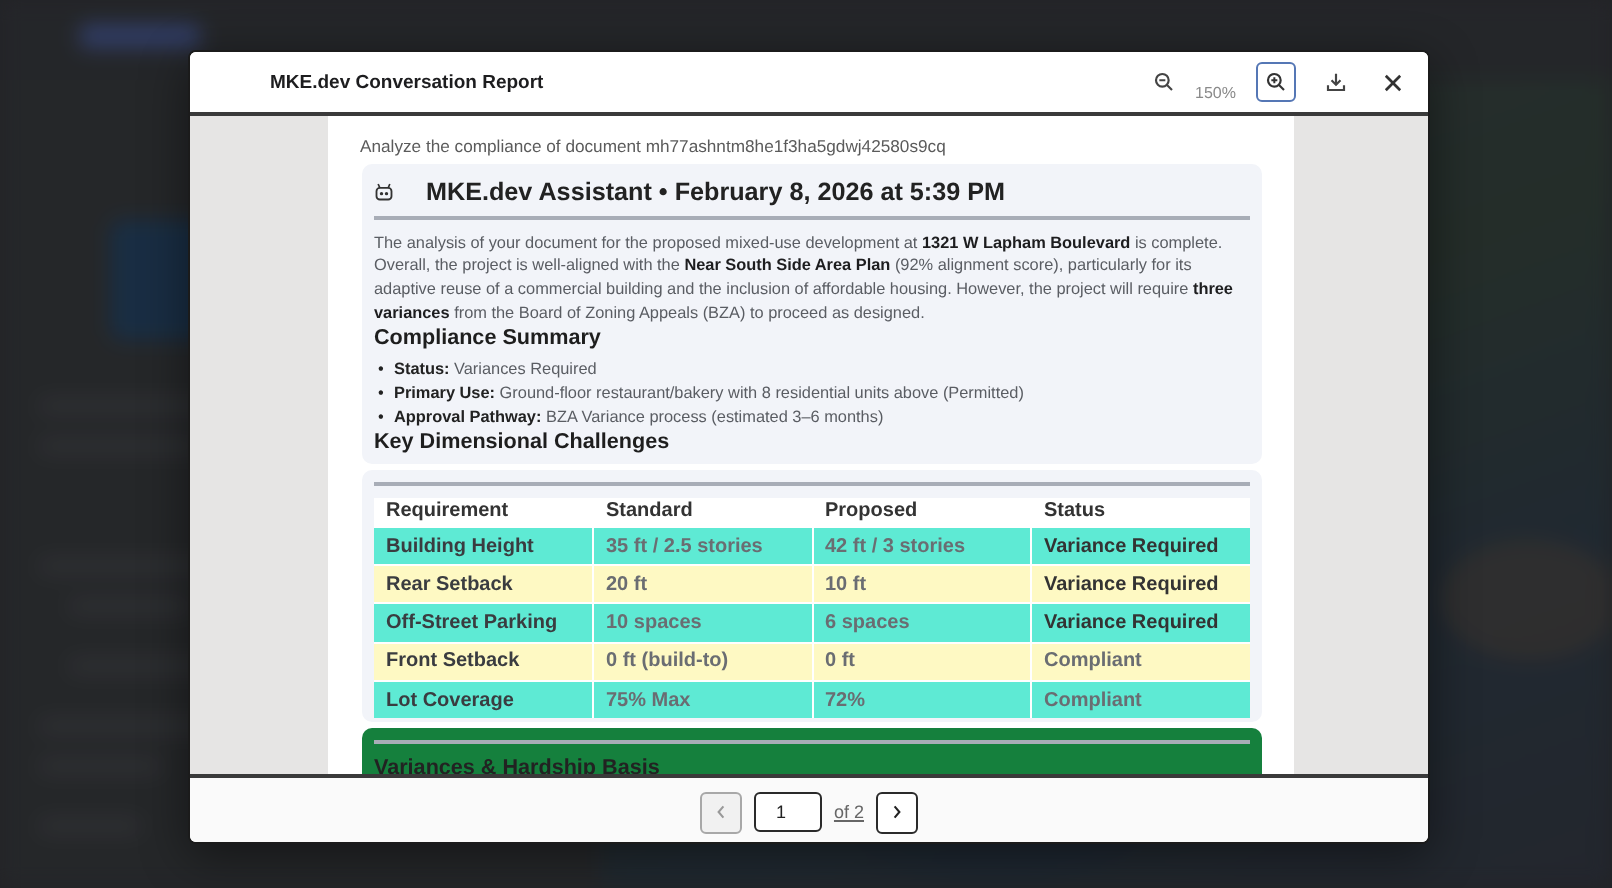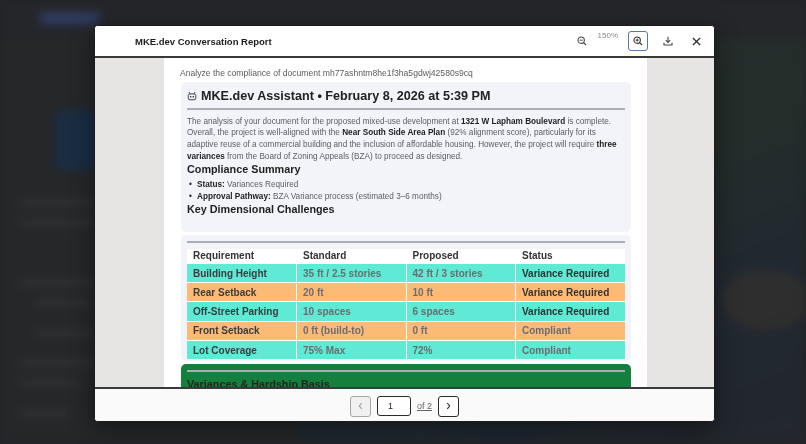--- a/index.html
+++ b/index.html
@@ -27,21 +27,21 @@
       background: #ffffff; border-radius: 4px; overflow: hidden;
       box-shadow: 0 6px 24px rgba(0,0,0,.45);
       border: 1px solid #1b1b1b;
     }
     .modal-header {
       position: absolute; left: 0; top: 0; width: 100%; height: 32px;
       background: #ffffff; border-bottom: 2px solid #3a3a3a;
       display: flex; align-items: center; padding: 0 8px;
     }
     .modal-title { font-weight: 700; font-size: 9.5px; color: #1d1d1f; flex: 1; margin-left: 32px; }
-    .toolbar { display: flex; align-items: flex-start; gap: 0; }
+    .toolbar { display: flex; align-items: flex-end; gap: 0; }
     .tool-btn {
       width: 20px; height: 20px; display: flex; align-items: center; justify-content: center;
       border-radius: 3px; color: #444; cursor: pointer; margin-left: 6px;
     }
     .tool-btn.active { border: 1.5px solid #5577b5; color: #333; }
     .zoom-level { font-size: 8px; color: #8a8a8a; margin: 0 4px 0 6px; }
 
     .modal-body {
       position: absolute; left: 0; top: 32px; width: 100%; height: 329px;
       background: #e6e5e4; overflow: hidden;
@@ -49,21 +49,21 @@
     .page {
       position: absolute; left: 69px; top: 0; width: 483px; height: 329px;
       background: #ffffff;
     }
     .prompt { position: absolute; left: 16px; top: 10px; font-size: 8.6px; color: #5b5b5b; }
 
     .msg-card {
       position: absolute; left: 17px; top: 24px; width: 450px; height: 150px;
       background: #f2f4f9; border-radius: 5px; padding: 6px 6px 0 6px;
     }
-    .msg-head { display: flex; align-items: center; gap: 4px; font-weight: 700; font-size: 12.6px; color: #222; height: 16px; }
+    .msg-head { display: flex; align-items: center; gap: 16px; font-weight: 700; font-size: 12.6px; color: #222; height: 16px; }
     .robot-icon { width: 10px; height: 10px; display: inline-block; }
     .msg-rule { height: 1.5px; background: #a8adb7; margin: 4px 0 6px 0; }
     .msg-para { font-size: 8.2px; line-height: 11.9px; color: #5a5d63; }
     .msg-para b { color: #1d1d1f; }
     .sec-h { font-weight: 700; font-size: 10.8px; color: #1e1e1e; line-height: 12px; }
     .bullets { list-style: none; margin: 4px 0 0 2px; }
     .bullets li { font-size: 8.2px; line-height: 11.8px; color: #5a5d63; position: relative; padding-left: 8px; }
     .bullets li::before { content: "•"; position: absolute; left: 0; color: #222; }
     .bullets li b { color: #222; }
 
@@ -71,21 +71,21 @@
       position: absolute; left: 17px; top: 177px; width: 450px; height: 126px;
       background: #f2f4f9; border-radius: 5px; padding: 6px 6px 0 6px;
     }
     .table-rule { height: 1.5px; background: #a8adb7; margin: 0 0 6px 0; }
     table { width: 100%; border-collapse: collapse; font-size: 10px; }
     th { background: #ffffff; text-align: left; font-weight: 700; color: #333; height: 15px; padding: 0 6px; }
     td { height: 19.2px; padding: 0 6px; color: #6a6d72; border-top: 1px solid #fff; font-weight: bold; }
     td.req { font-weight: 700; color: #3a3c40; }
     td.var { font-weight: 700; color: #333; }
     tr.odd td { background: #5eead4; }
-    tr.even td { background: #fdba74; }
+    tr.even td { background: #fef9c3; }
     td + td, th + th { border-left: 1px solid #ffffff; }
 
     .next-card {
       position: absolute; left: 17px; top: 306px; width: 450px; height: 30px;
       background: #15803d; border-radius: 5px; padding: 6px 6px 0 6px;
     }
     .next-h { font-weight: 700; font-size: 10.8px; color: #222; margin-top: 4px; }
 
     .modal-footer {
       position: absolute; left: 0; top: 361px; width: 100%; height: 36px;
@@ -178,20 +178,21 @@
               <line x1="3.5" y1="3.5" x2="2.5" y2="1.2" stroke="#333" stroke-width="1"></line>
               <line x1="8.5" y1="3.5" x2="9.5" y2="1.2" stroke="#333" stroke-width="1"></line>
             </svg>
           <span>MKE.dev Assistant • February 8, 2026 at 5:39 PM</span>
         </div>
         <div class="msg-rule"></div>
         <p class="msg-para"><span>The analysis of your document for the proposed mixed-use development at </span><b>1321 W Lapham Boulevard</b><span> is complete. Overall, the project is well-aligned with the </span><b>Near South Side Area Plan</b><span> (92% alignment score), particularly for its adaptive reuse of a commercial building and the inclusion of affordable housing. However, the project will require </span><b>three variances</b><span> from the Board of Zoning Appeals (BZA) to proceed as designed.</span></p>
         <div class="sec-h">Compliance Summary</div>
         <ul class="bullets">
           <li><b>Status:</b><span> Variances Required</span></li>
+          <li><b>Primary Use:</b><span> Ground-floor restaurant/bakery with 8 residential units above (Permitted)</span></li>
           <li><b>Approval Pathway:</b><span> BZA Variance process (estimated 3–6 months)</span></li>
         </ul>
         <div class="sec-h">Key Dimensional Challenges</div>
       </div>
 
       <div class="table-card">
         <div class="table-rule"></div>
         <table>
           <thead>
             <tr>

